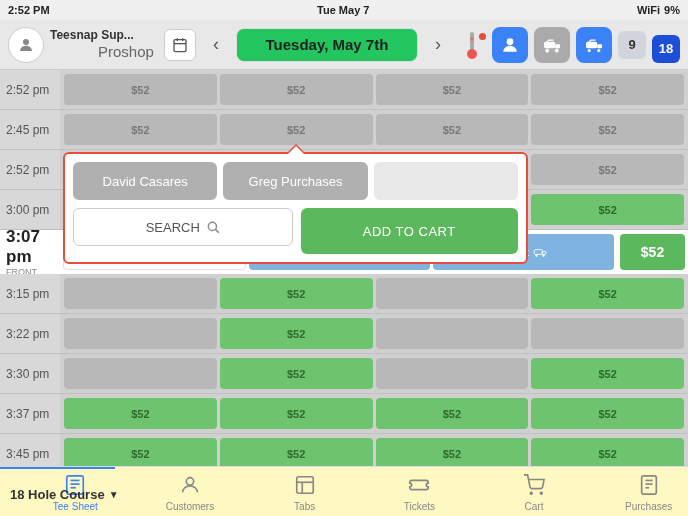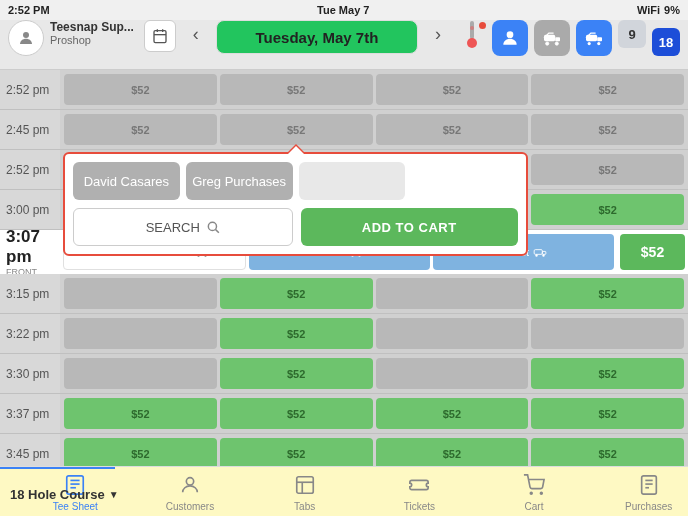--- a/index.html
+++ b/index.html
@@ -28,40 +28,40 @@
       display: flex;
       align-items: center;
       gap: 4px;
     }
 
     
     #top-nav {
       height: 50px;
       background: #e8e8e8;
       display: flex;
-      align-items: flex-start;
+      align-items: center;
       padding: 0 8px;
       gap: 6px;
       border-bottom: 1px solid #ccc;
     }
     #profile-btn {
       width: 36px; height: 36px;
       border-radius: 50%;
       background: #fff;
       border: 1px solid #ccc;
       display: flex; align-items: center; justify-content: center;
       font-size: 16px;
       color: #555;
     }
     #venue-info {
       display: flex; flex-direction: column;
       line-height: 1.2;
     }
     #venue-info .name { font-size: 12px; font-weight: 600; color: #333; }
-    #venue-info .sub { font-size: 11px; color: #666; }
+    #venue-info .sub { font-size: 15px; color: #666; margin-left: 48px; }
     #cal-btn {
       width: 32px; height: 32px;
       background: #fff;
       border: 1px solid #ccc;
       border-radius: 6px;
       display: flex; align-items: center; justify-content: center;
       font-size: 14px; color: #555;
       margin-left: 4px;
     }
     #nav-arrow-left, #nav-arrow-right {
@@ -218,21 +218,21 @@
       position: absolute;
       top: 2px;
       left: -8px;
       width: 0; height: 0;
       border-left: 8px solid transparent;
       border-right: 8px solid transparent;
       border-bottom: 8px solid #fff;
     }
     .player-name-grid {
       display: grid;
-      grid-template-columns: 1fr 1fr 1fr 1fr;
+      grid-template-columns: 1fr 1fr 1fr;
       gap: 6px;
       margin-bottom: 8px;
     }
     .player-name-btn {
       background: #b0b0b0;
       border: none;
       border-radius: 6px;
       height: 38px;
       font-size: 13px;
       font-weight: 500;
@@ -254,25 +254,25 @@
       background: #fff;
       border: 1.5px solid #ccc;
       border-radius: 6px;
       font-size: 13px; font-weight: 500; color: #555;
       display: flex; align-items: center; justify-content: center;
       gap: 6px;
       cursor: pointer;
     }
     .add-to-cart-btn {
       flex: 1;
-      height: 38px;
+      height: 46px;
       background: #5cb85c;
       border: none;
       border-radius: 6px;
-      font-size: 13px; font-weight: 700; color: #fff;
+      font-size: 13px; font-weight: 400; color: #fff;
       display: flex; align-items: center; justify-content: center;
       cursor: pointer;
       letter-spacing: 0.5px;
     }
 
     
     #tab-bar {
       height: 50px;
       background: #fef9c3;
       border-top: 1px solid #ddd;

